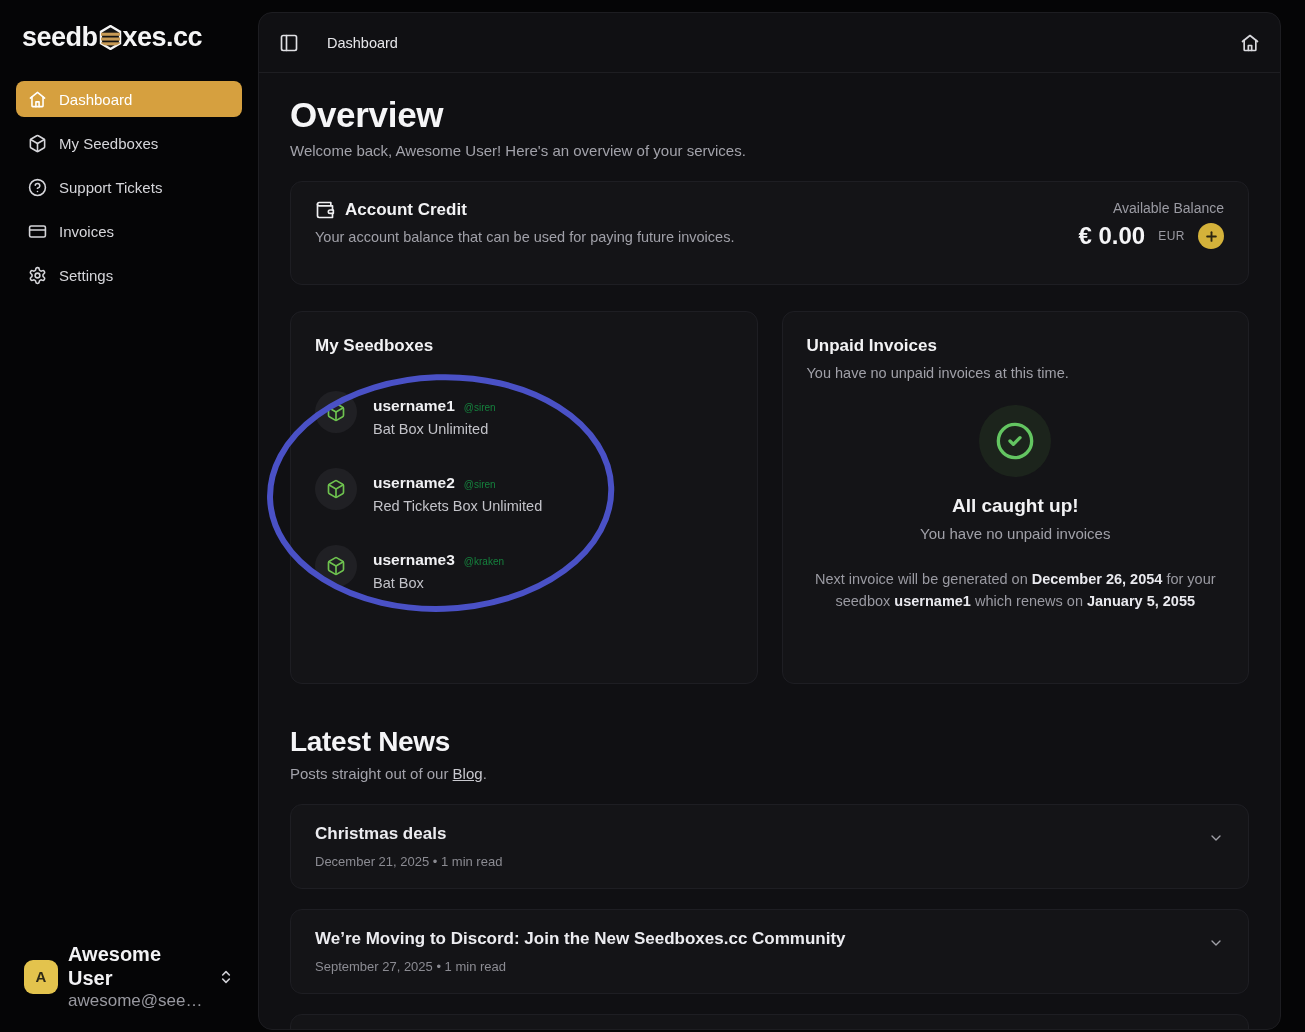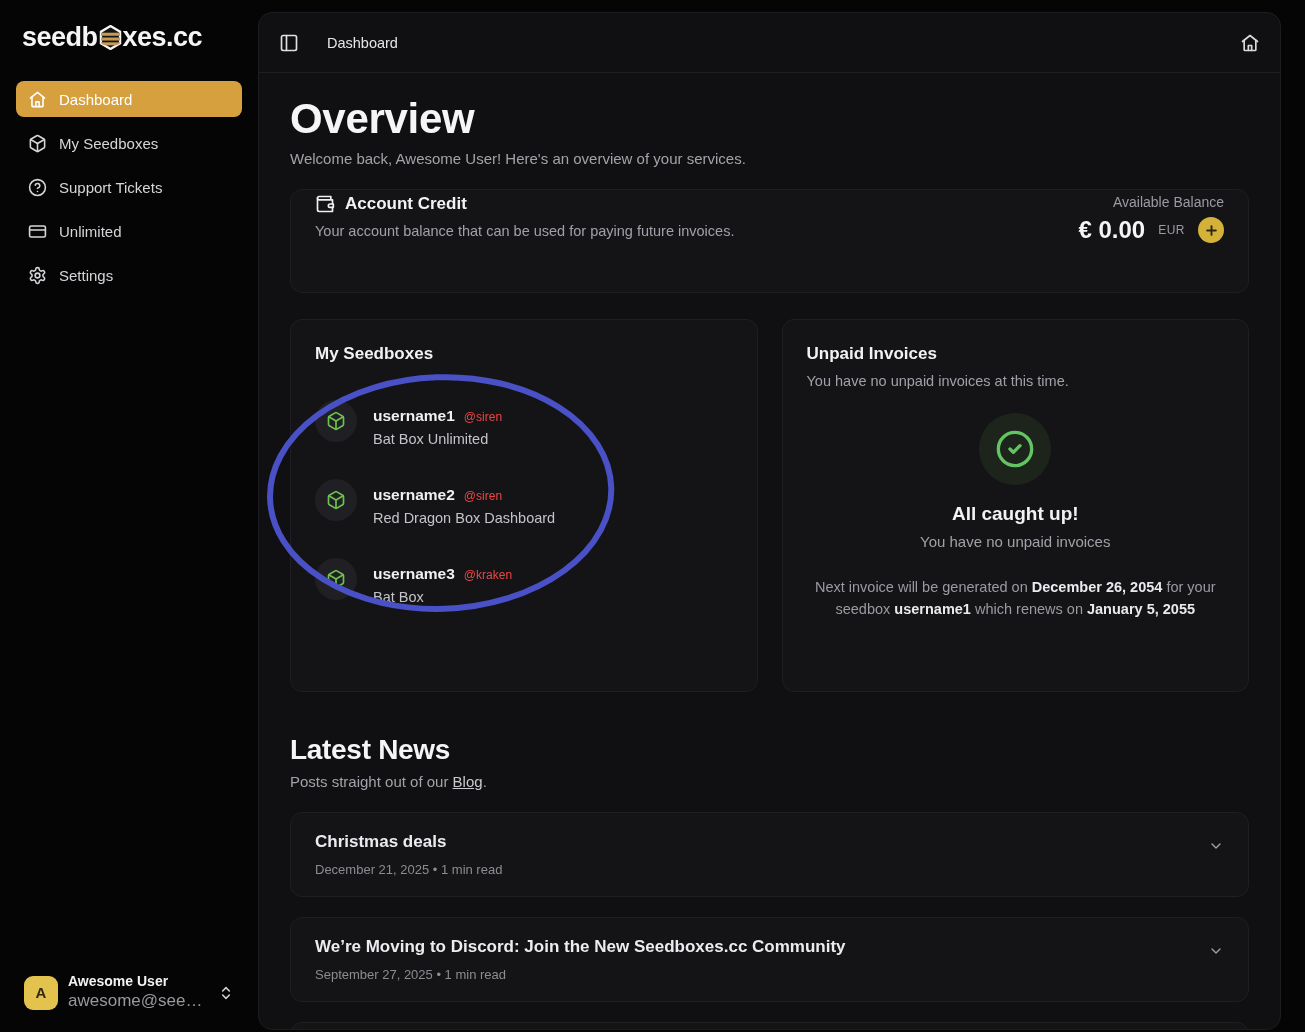--- a/index.html
+++ b/index.html
@@ -31,47 +31,47 @@
   .sidebar-spacer { flex:1; }
   .user-footer {
     margin:10px 16px 14px 16px; padding:6px 8px; border-radius:10px;
     display:flex; align-items:center; gap:10px; cursor:pointer;
   }
   .avatar {
     width:34px; height:34px; border-radius:9px; background:#e3c34d; color:#2e2a17;
     font-size:15px; font-weight:700; display:flex; align-items:center; justify-content:center; flex:0 0 auto;
   }
   .user-meta { flex:1; min-width:0; }
-  .user-name { font-size:14px; font-weight:700; color:#f2f2f4; line-height:1.2; }
+  .user-name { font-size:20px; font-weight:700; color:#f2f2f4; line-height:1.2; }
   .user-email { font-size:17px; color:#98989f; white-space:nowrap; overflow:hidden; text-overflow:ellipsis; line-height:1.3; }
   .chevrons { width:16px; height:16px; color:#cfcfd4; flex:0 0 auto; }
 
   
   .main-inset {
     position:absolute; left:258px; top:12px; right:24px; bottom:2px;
     background:#101013; border:1px solid #1d1d21; border-radius:14px; overflow:hidden;
   }
   .topbar {
     height:60px; border-bottom:1px solid #1e1e22;
     display:flex; align-items:center; padding:0 20px;
   }
   .panel-toggle { width:20px; height:20px; color:#e0e0e4; cursor:pointer; }
   .breadcrumb { margin-left:28px; font-size:14.5px; color:#e6e6ea; }
   .topbar-spacer { flex:1; }
   .home-btn { width:20px; height:20px; color:#d9d9de; cursor:pointer; }
 
   .content { padding:22px 31px 0 31px; position:relative; }
-  .page-title { font-size:42px; font-weight:800; color:#f5f5f7; letter-spacing:-0.3px; }
+  .page-title { font-size:35px; font-weight:800; color:#f5f5f7; letter-spacing:-0.3px; }
   .page-subtitle { margin-top:7px; font-size:15px; color:#a2a2aa; }
 
   .card { background:#141417; border:1px solid #1e1e23; border-radius:12px; }
 
   
   .credit-card {
-    margin-top:22px; padding:4px 24px 24px 24px; min-height:104px;
+    margin-top:22px; padding:18px 24px 24px 24px; min-height:104px;
     display:flex; justify-content:space-between; align-items:flex-start;
   }
   .cc-title-row { display:flex; align-items:center; gap:10px; }
   .cc-icon { width:20px; height:20px; color:#f0f0f2; }
   .cc-title { font-size:17px; font-weight:700; color:#f2f2f4; }
   .cc-desc { margin-top:9px; font-size:14.5px; color:#a0a0a8; }
   .cc-right { text-align:right; }
   .cc-balance-label { font-size:14px; color:#9b9ba3; }
   .cc-balance-row { margin-top:6px; display:flex; align-items:center; justify-content:flex-end; gap:13px; }
   .cc-amount { font-size:24px; font-weight:800; color:#f5f5f7; }
@@ -90,21 +90,21 @@
 
   .sb-list { margin-top:30px; display:flex; flex-direction:column; gap:26px; }
   .sb-item { display:flex; align-items:center; gap:16px; }
   .sb-ic {
     width:42px; height:42px; border-radius:50%; background:#202024;
     display:flex; align-items:center; justify-content:center; flex:0 0 auto;
   }
   .sb-ic svg { width:20px; height:20px; color:#6ec24f; }
   .sb-line1 { display:flex; align-items:baseline; gap:9px; }
   .sb-user { font-size:15.5px; font-weight:700; color:#f0f0f3; }
-  .sb-handle { font-size:12px; color:#ef4444;margin-top:16px; }
+  .sb-handle { font-size:10px; color:#15803d;margin-top:16px; }
   .sb-plan { margin-top:6px; font-size:14.5px; color:#c3c3c9; }
 
   
   .ui-center { margin-top:24px; display:flex; flex-direction:column; align-items:center; text-align:center; }
   .ui-check-wrap {
     width:72px; height:72px; border-radius:50%; background:#1c241c;
     display:flex; align-items:center; justify-content:center;
   }
   .ui-check-wrap svg { width:40px; height:40px; color:#63c561; }
   .ui-status-title { margin-top:18px; font-size:19px; font-weight:700; color:#f2f2f4; }
@@ -182,21 +182,21 @@
       </span>
       <span>Support Tickets</span>
     </div>
     <div class="nav-item">
       <span class="ni-icon">
         <svg viewBox="0 0 24 24" fill="none" stroke="currentColor" stroke-width="2" stroke-linecap="round" stroke-linejoin="round">
             <rect x="2" y="5" width="20" height="14" rx="2"></rect>
             <line x1="2" y1="10" x2="22" y2="10"></line>
           </svg>
       </span>
-      <span>Unlimited</span>
+      <span>Invoices</span>
     </div>
     <div class="nav-item">
       <span class="ni-icon">
         <svg viewBox="0 0 24 24" fill="none" stroke="currentColor" stroke-width="2" stroke-linecap="round" stroke-linejoin="round">
             <path d="M12.22 2h-.44a2 2 0 0 0-2 2v.18a2 2 0 0 1-1 1.73l-.43.25a2 2 0 0 1-2 0l-.15-.08a2 2 0 0 0-2.73.73l-.22.38a2 2 0 0 0 .73 2.73l.15.1a2 2 0 0 1 1 1.72v.51a2 2 0 0 1-1 1.74l-.15.09a2 2 0 0 0-.73 2.73l.22.38a2 2 0 0 0 2.73.73l.15-.08a2 2 0 0 1 2 0l.43.25a2 2 0 0 1 1 1.73V20a2 2 0 0 0 2 2h.44a2 2 0 0 0 2-2v-.18a2 2 0 0 1 1-1.73l.43-.25a2 2 0 0 1 2 0l.15.08a2 2 0 0 0 2.73-.73l.22-.39a2 2 0 0 0-.73-2.73l-.15-.08a2 2 0 0 1-1-1.74v-.5a2 2 0 0 1 1-1.74l.15-.09a2 2 0 0 0 .73-2.73l-.22-.38a2 2 0 0 0-2.73-.73l-.15.08a2 2 0 0 1-2 0l-.43-.25a2 2 0 0 1-1-1.73V4a2 2 0 0 0-2-2z"></path>
             <circle cx="12" cy="12" r="3"></circle>
           </svg>
       </span>
       <span>Settings</span>
     </div>
@@ -300,21 +300,21 @@
                   <path d="M21 8a2 2 0 0 0-1-1.73l-7-4a2 2 0 0 0-2 0l-7 4A2 2 0 0 0 3 8v8a2 2 0 0 0 1 1.73l7 4a2 2 0 0 0 2 0l7-4A2 2 0 0 0 21 16Z"></path>
                   <path d="m3.3 7 8.7 5 8.7-5"></path>
                   <path d="M12 22V12"></path>
                 </svg>
             </span>
             <span>
               <span class="sb-line1">
                 <span class="sb-user">username2</span>
                 <span class="sb-handle">@siren</span>
               </span>
-              <span class="sb-plan" style="display:block">Red Dragon Box Dashboard</span>
+              <span class="sb-plan" style="display:block">Red Tickets Box Unlimited</span>
             </span>
           </div>
           <div class="sb-item">
             <span class="sb-ic">
               <svg viewBox="0 0 24 24" fill="none" stroke="currentColor" stroke-width="2" stroke-linecap="round" stroke-linejoin="round">
                   <path d="M21 8a2 2 0 0 0-1-1.73l-7-4a2 2 0 0 0-2 0l-7 4A2 2 0 0 0 3 8v8a2 2 0 0 0 1 1.73l7 4a2 2 0 0 0 2 0l7-4A2 2 0 0 0 21 16Z"></path>
                   <path d="m3.3 7 8.7 5 8.7-5"></path>
                   <path d="M12 22V12"></path>
                 </svg>
             </span>

